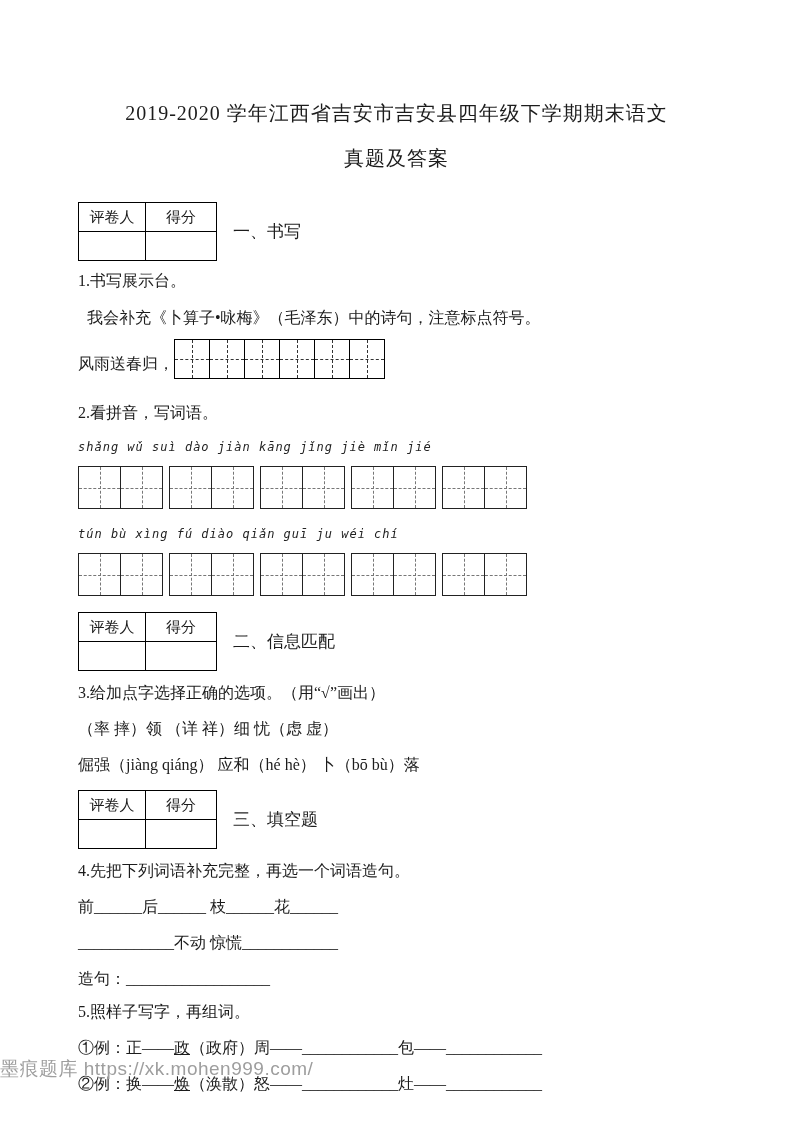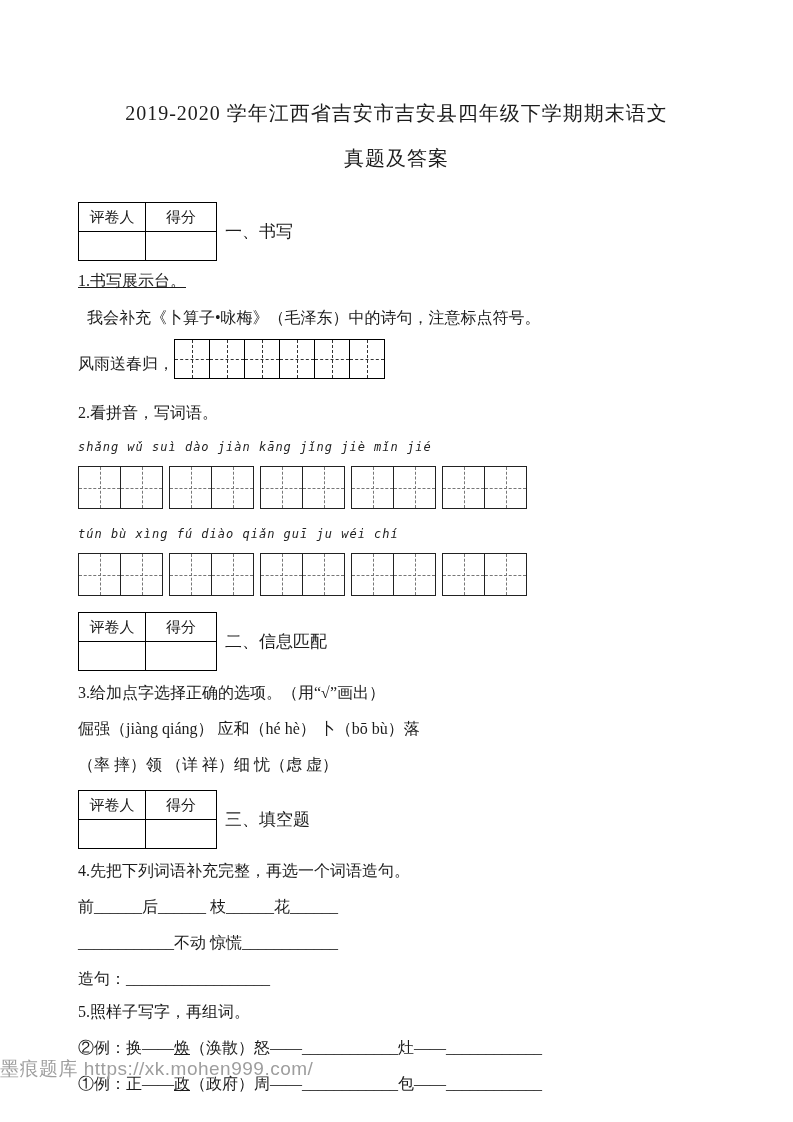--- a/index.html
+++ b/index.html
@@ -11,21 +11,21 @@
     padding:0 78px;
     font-family:"Liberation Serif","DejaVu Serif",serif;
     color:#1c1c1c;
     overflow:hidden;
   }
   .title{ text-align:center; font-size:20px; letter-spacing:1px; }
   .title-l1{ padding-top:100px; }
   .title-l2{ margin-top:18px; }
 
   
-  .score-block{ display:flex; align-items:center; gap:8px; }
+  .score-block{ display:flex; align-items:center; gap:16px; }
   table.score{ border-collapse:collapse; table-layout:fixed; }
   table.score td{
     border:1.5px solid #000;
     width:66px; height:28px;
     text-align:center; vertical-align:middle;
     font-size:15px; padding:0;
   }
   table.score td.c2{ width:70px; }
   .section-heading{ font-weight:normal; font-size:17px; }
 
@@ -62,21 +62,21 @@
 
   .footer{
     position:absolute; left:0; bottom:40px; width:100%;
     text-align:left;
     font-family:"Liberation Sans","DejaVu Sans",sans-serif;
     font-size:19px; color:#9e9e9e; letter-spacing:0.5px;
   }
 
   
   .mt-sb1{ margin-top:30px; }
-  .mt-q1{ margin-top:10px;text-decoration:underline; }
+  .mt-q1{ margin-top:10px; }
   .mt-instr{ margin-top:16px;margin-left:9px; }
   .mt-q2{ margin-top:24px; }
   .mt-py1{ margin-top:16px; }
   .mt-grid{ margin-top:12px; }
   .mt-py2{ margin-top:18px; }
   .mt-sb2{ margin-top:16px; }
   .mt-q3{ margin-top:12px; }
   .mt-line{ margin-top:15px; }
   .mt-sb3{ margin-top:14px; }
 </style>
@@ -180,22 +180,22 @@
       <tr>
         <td></td>
         <td class="c2"></td>
       </tr>
     </tbody>
       </table>
     <div class="section-heading">二、信息匹配</div>
   </div>
 
   <div class="qlabel mt-q3">3.给加点字选择正确的选项。（用“√”画出）</div>
+  <div class="qtext mt-line">（率 摔）领 （详 祥）细 忧（虑 虚）</div>
   <div class="qtext mt-line">倔强（jiàng qiáng）  应和（hé hè）  卜（bō bù）落</div>
-  <div class="qtext mt-line">（率 摔）领 （详 祥）细 忧（虑 虚）</div>
 
   <div class="score-block mt-sb3">
     <table class="score">
       <tbody>
           <tr>
         <td>评卷人</td>
         <td class="c2">得分</td>
       </tr>
       <tr>
         <td></td>
@@ -205,18 +205,18 @@
       </table>
     <div class="section-heading">三、填空题</div>
   </div>
 
   <div class="qlabel mt-q3">4.先把下列词语补充完整，再选一个词语造句。</div>
   <div class="qtext mt-line">前______后______ 枝______花______</div>
   <div class="qtext mt-line">____________不动 惊慌____________</div>
   <div class="qtext mt-line">造句：__________________</div>
 
   <div class="qlabel mt-q3">5.照样子写字，再组词。</div>
+  <div class="qtext mt-line"><span>①例：正——</span><span class="u">政</span><span>（政府）周——____________包——____________</span></div>
   <div class="qtext mt-line"><span>②例：换——</span><span class="u">焕</span><span>（涣散）怒——____________灶——____________</span></div>
-  <div class="qtext mt-line"><span>①例：正——</span><span class="u">政</span><span>（政府）周——____________包——____________</span></div>
 
   <div class="footer">墨痕题库 https://xk.mohen999.com/</div>
 
 </div>
 
 </body></html>

